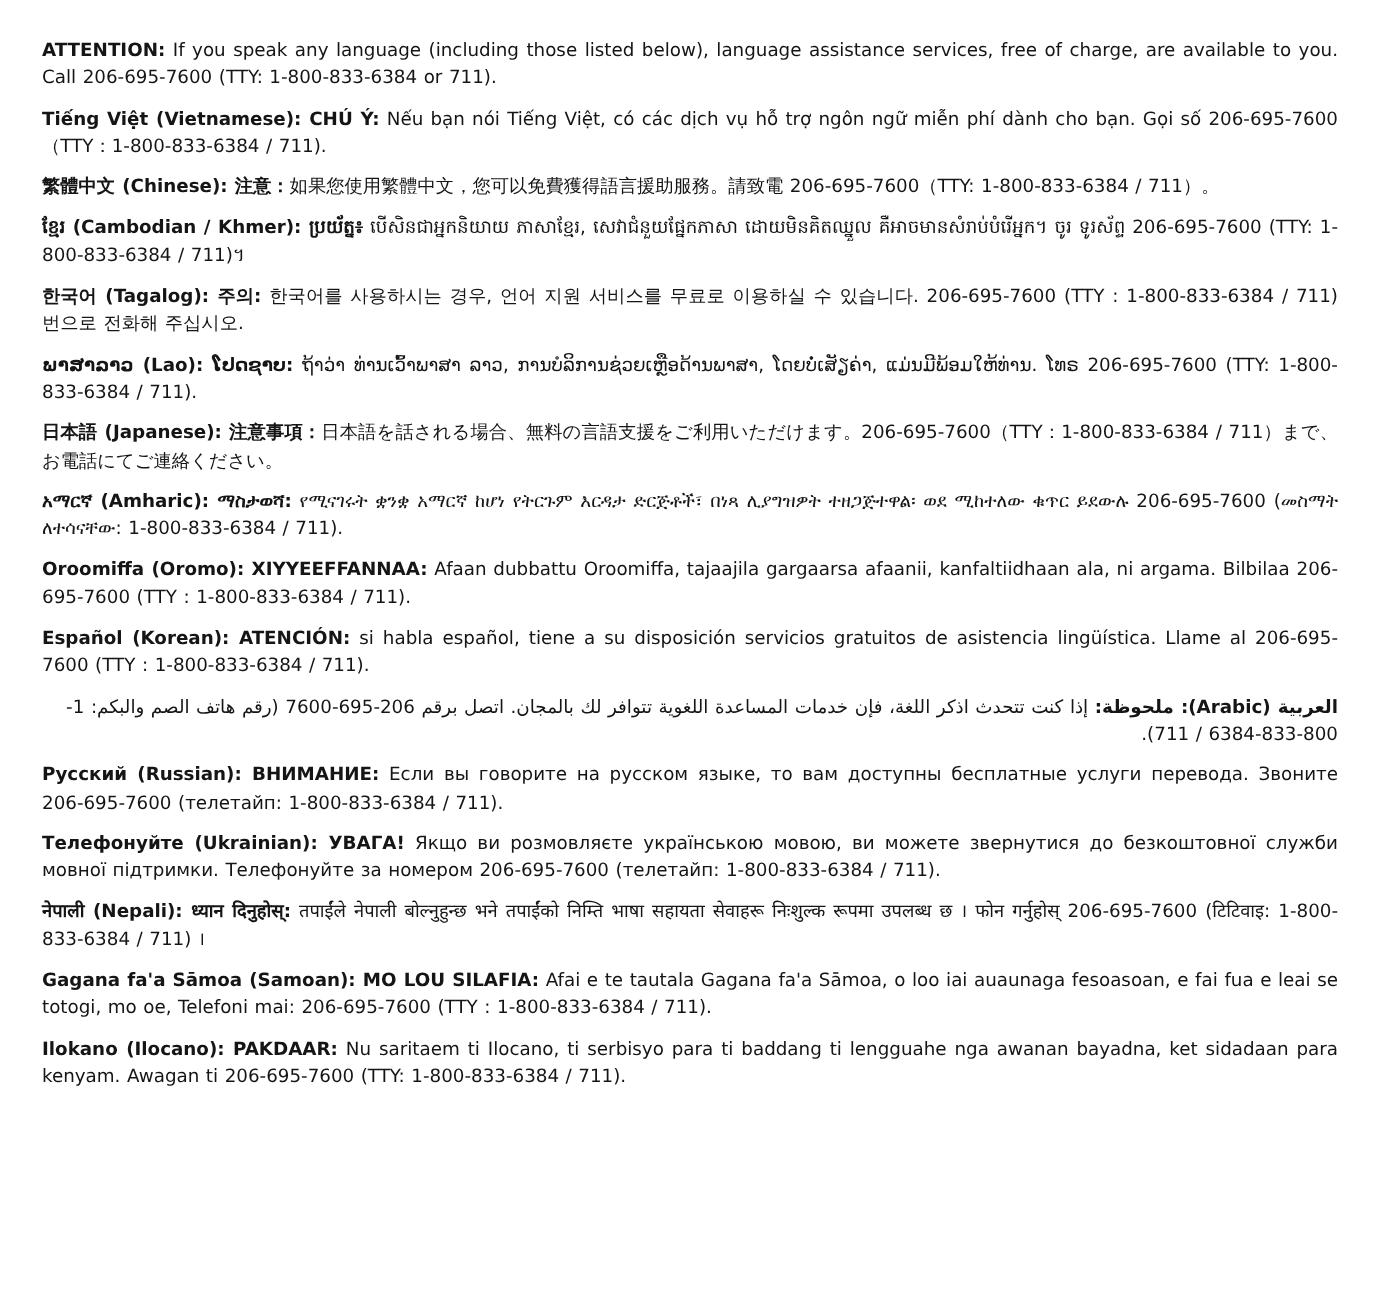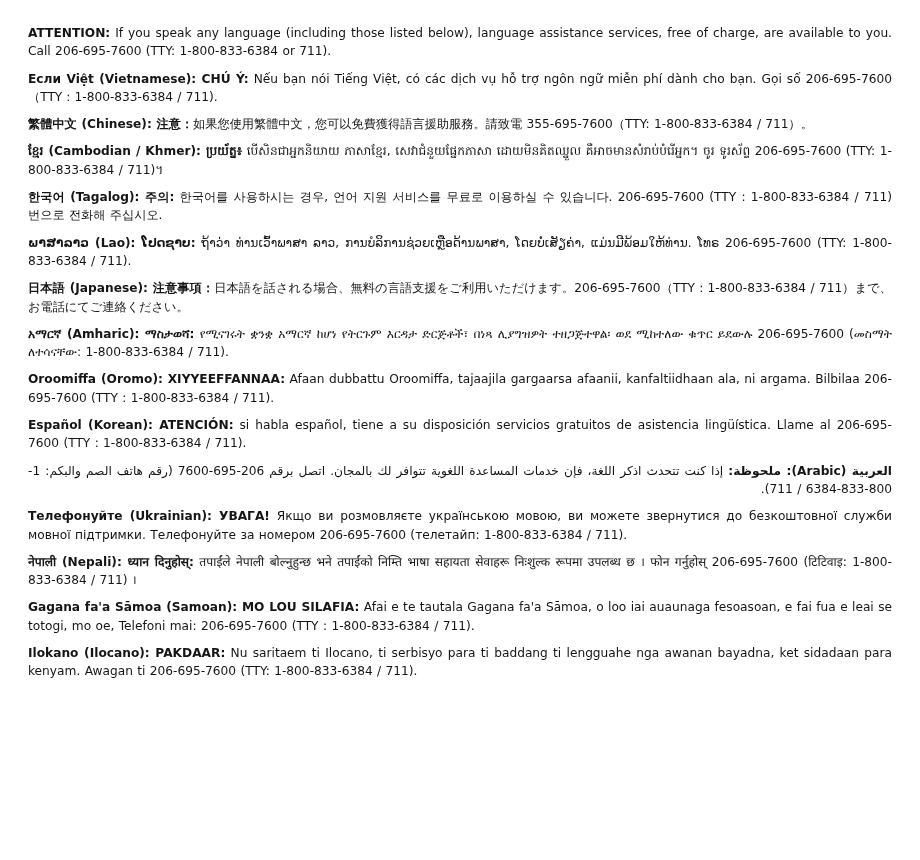--- a/index.html
+++ b/index.html
@@ -22,40 +22,41 @@
     background: #ffffff;
   }
   p.para {
     margin: 0 0 9px 0;
     font-size: 12.2px;
     line-height: 1.5;
     text-align: justify;
     word-spacing: 0.5px;
   }
   p.para[dir="rtl"] {
+    text-align: right;
   }
   .lead {
     font-weight: bold;
   }
 </style>
 </head>
 <body>
 
 <div class="page">
 
   <p class="para">
     <span class="lead">ATTENTION:</span><span> If you speak any language (including those listed below), language assistance services, free of charge, are available to you. Call 206-695-7600 (TTY: 1-800-833-6384 or 711).</span>
   </p>
 
   <p class="para">
-    <span class="lead">Если Việt (Vietnamese): CHÚ Ý:</span><span> Nếu bạn nói Tiếng Việt, có các dịch vụ hỗ trợ ngôn ngữ miễn phí dành cho bạn.  Gọi số 206-695-7600（TTY：1-800-833-6384 / 711).</span>
+    <span class="lead">Tiếng Việt (Vietnamese): CHÚ Ý:</span><span> Nếu bạn nói Tiếng Việt, có các dịch vụ hỗ trợ ngôn ngữ miễn phí dành cho bạn.  Gọi số 206-695-7600（TTY：1-800-833-6384 / 711).</span>
   </p>
 
   <p class="para">
-    <span class="lead">繁體中文 (Chinese): 注意：</span><span>如果您使用繁體中文，您可以免費獲得語言援助服務。請致電 355-695-7600（TTY: 1-800-833-6384 / 711）。</span>
+    <span class="lead">繁體中文 (Chinese): 注意：</span><span>如果您使用繁體中文，您可以免費獲得語言援助服務。請致電 206-695-7600（TTY: 1-800-833-6384 / 711）。</span>
   </p>
 
   <p class="para">
     <span class="lead">ខ្មែរ (Cambodian / Khmer): ប្រយ័ត្ន៖</span><span> បើសិនជាអ្នកនិយាយ ភាសាខ្មែរ, សេវាជំនួយផ្នែកភាសា ដោយមិនគិតឈ្នួល គឺអាចមានសំរាប់បំរើអ្នក។ ចូរ ទូរស័ព្ទ 206-695-7600 (TTY: 1-800-833-6384 / 711)។</span>
   </p>
 
   <p class="para">
     <span class="lead">한국어 (Tagalog): 주의:</span><span> 한국어를 사용하시는 경우, 언어 지원 서비스를 무료로 이용하실 수 있습니다.  206-695-7600 (TTY : 1-800-833-6384 / 711) 번으로 전화해 주십시오.</span>
   </p>
 
@@ -78,20 +79,23 @@
 
   <p class="para">
     <span class="lead">Español (Korean): ATENCIÓN:</span><span> si habla español, tiene a su disposición servicios gratuitos de asistencia lingüística.  Llame al 206-695-7600  (TTY : 1-800-833-6384 / 711).</span>
   </p>
 
   <p class="para" dir="rtl">
     <span class="lead">العربية (Arabic): ملحوظة:</span><span> إذا كنت تتحدث اذكر اللغة، فإن خدمات المساعدة اللغوية تتوافر لك بالمجان.  اتصل برقم 206-695-7600 (رقم هاتف الصم والبكم: 1-800-833-6384 / 711).</span>
   </p>
 
 
+  <p class="para">
+    <span class="lead">Русский  (Russian): ВНИМАНИЕ:</span><span> Если вы говорите на русском языке, то вам доступны бесплатные услуги перевода.  Звоните 206-695-7600 (телетайп: 1-800-833-6384 / 711).</span>
+  </p>
 
 
   <p class="para">
     <span class="lead">Телефонуйте  (Ukrainian): УВАГА!</span><span> Якщо ви розмовляєте українською мовою, ви можете звернутися до безкоштовної служби мовної підтримки.  Телефонуйте за номером 206-695-7600 (телетайп: 1-800-833-6384 / 711).</span>
   </p>
 
   <p class="para">
     <span class="lead">नेपाली (Nepali): ध्यान दिनुहोस्:</span><span> तपाईंले नेपाली बोल्नुहुन्छ भने तपाईंको निम्ति भाषा सहायता सेवाहरू निःशुल्क रूपमा उपलब्ध छ । फोन गर्नुहोस् 206-695-7600 (टिटिवाइ: 1-800-833-6384 / 711) ।</span>
   </p>
 

